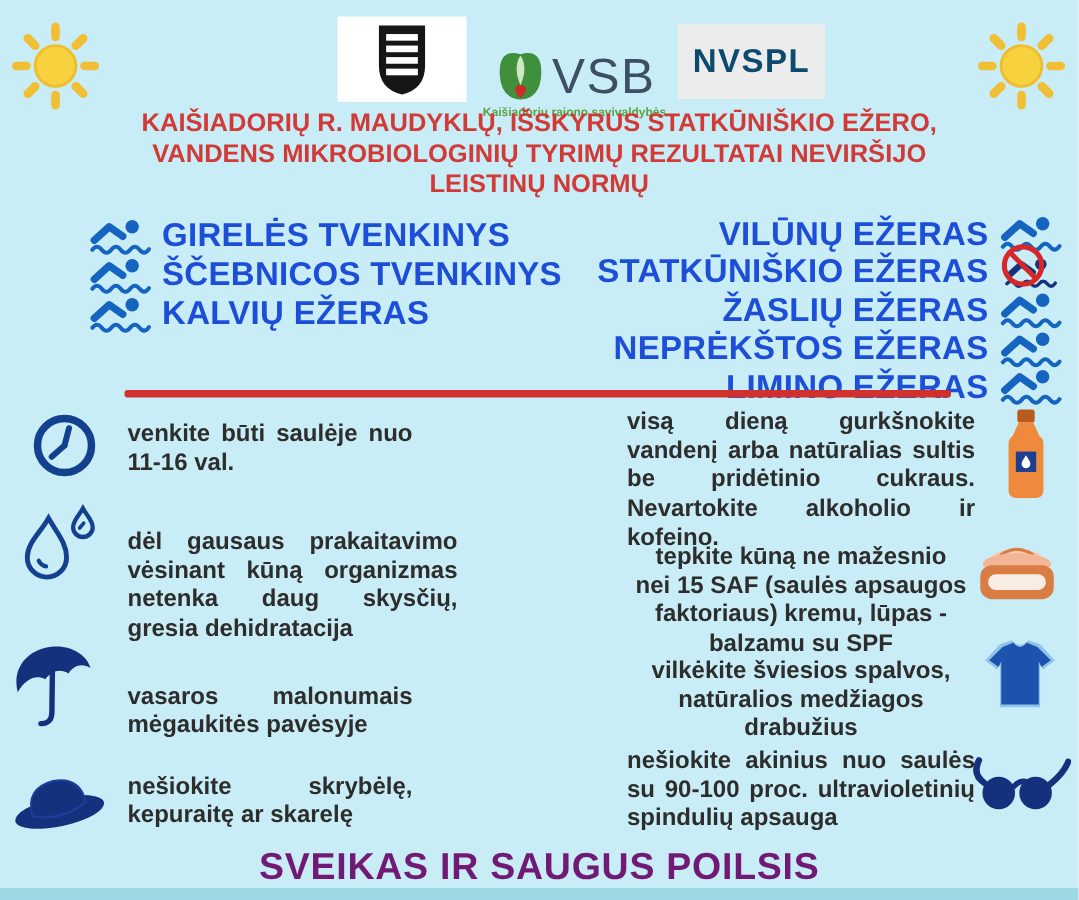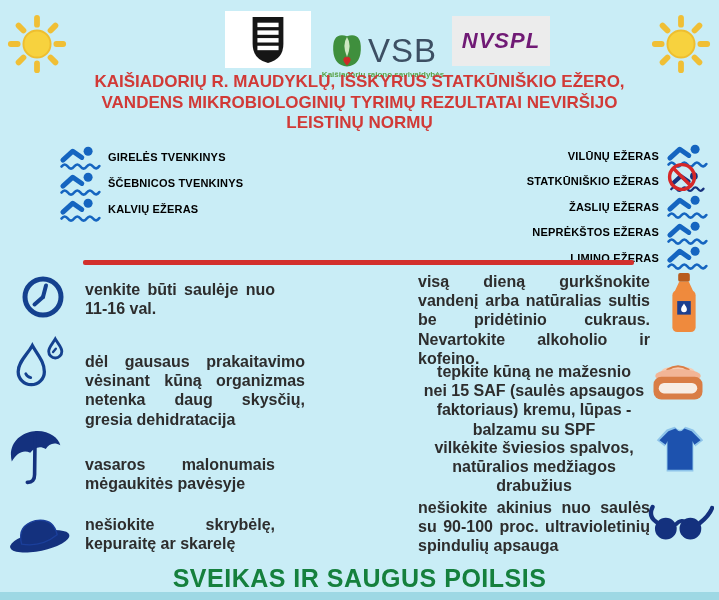--- a/index.html
+++ b/index.html
@@ -16,34 +16,34 @@
   #sun-left{left:6px;top:13px;}
   #sun-right{left:650px;top:13px;}
   #coat-card{left:225px;top:11px;width:86px;height:57px;background:#ffffff;
     display:flex;align-items:center;justify-content:center;}
   #vsb{left:320px;top:15px;width:126px;height:54px;display:flex;flex-direction:column;align-items:center;margin-top:16px;}
   #vsb .row{display:flex;align-items:center;gap:3px;}
   #vsb-text{font-size:33px;font-weight:normal;color:#3d4f63;letter-spacing:1px;line-height:1;}
   #vsb-caption{font-size:8px;color:#58a144;margin-top:1px;white-space:nowrap;}
   #nvspl{left:452px;top:16px;width:98px;height:50px;background:#ececec;
     display:flex;align-items:center;justify-content:center;}
-  #nvspl-text{color:#701a75;font-style:italic;font-size:22px;letter-spacing:1px;}
+  #nvspl-text{color:#0c4a6e;font-size:22px;letter-spacing:1px;}
 
   
   #title{left:0;top:72px;width:719px;text-align:center;color:#d13a37;
     font-size:17px;line-height:1.22;white-space:pre-line;}
   #subtitle{left:0;top:134px;width:719px;text-align:center;color:#1e6ab0;font-size:13.5px;}
 
   
   .lake-col{display:flex;flex-direction:column;}
   #lakes-left{left:58px;top:144px;}
   #lakes-right{right:10px;top:143px;align-items:flex-end;}
   .lake-row{display:flex;align-items:center;height:26px;gap:6px;}
   #lakes-right .lake-row{height:25.5px;justify-content:flex-end;}
-  .lake-name{color:#000000;font-size:11px;letter-spacing:0.2px;white-space:nowrap;}
+  .lake-name{color:#1d4ed8;font-size:22px;letter-spacing:0.2px;white-space:nowrap;}
   .lk-ico{width:44px;height:27px;color:#1565c0;display:inline-block;position:relative;flex:none;}
   .swim{width:100%;height:100%;display:block;}
   .swim.navy{color:#16317d;width:36px;height:23px;margin:2px auto 0;}
   .ban{position:absolute;left:1px;top:-7px;width:32px;height:32px;}
 
   
   #divider{left:83px;top:260px;width:551px;height:4.5px;background:#d2302c;border-radius:2px;}
 
   
   .tip-text{color:#2d2d2d;font-size:16px;line-height:1.2;}
@@ -60,21 +60,21 @@
   #clock-i{left:20px;top:274px;width:46px;height:46px;}
   #drops-i{left:16px;top:336px;width:48px;height:56px;}
   #umbrella-i{left:8px;top:424px;width:60px;height:62px;}
   #hat-i{left:6px;top:508px;width:66px;height:52px;}
   #bottle-i{left:666px;top:272px;width:36px;height:62px;}
   #jar-i{left:650px;top:360px;width:56px;height:44px;}
   #tshirt-i{left:655px;top:422px;width:50px;height:56px;}
   #glasses-i{left:646px;top:502px;width:68px;height:42px;}
 
   
-  #footer-title{left:0;top:564px;width:719px;text-align:center;color:#15803d;
+  #footer-title{left:0;top:564px;width:719px;text-align:center;color:#701a75;
     font-size:25px;letter-spacing:0.5px;}
   #bottom-strip{left:0;top:592px;width:719px;height:8px;background:#9ed8e4;}
 </style>
 </head>
 <body>
 
 <svg width="0" height="0" style="position:absolute">
   <defs>
     <symbol id="sym-swimmer" viewBox="0 0 46 30">
       <circle cx="32" cy="8" r="5" fill="currentColor"></circle>

